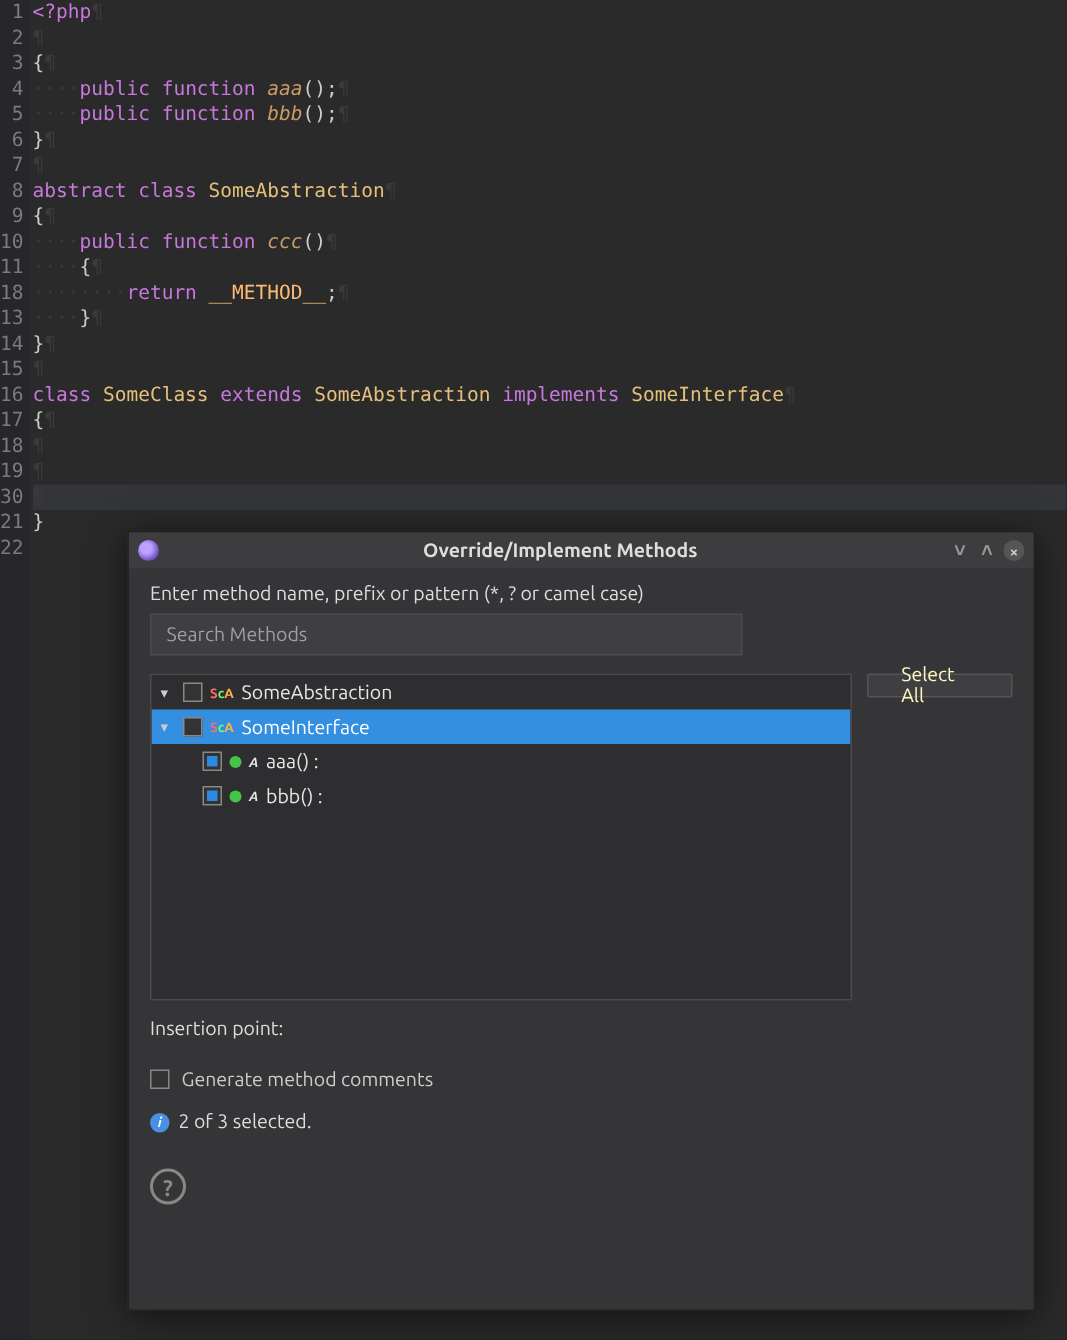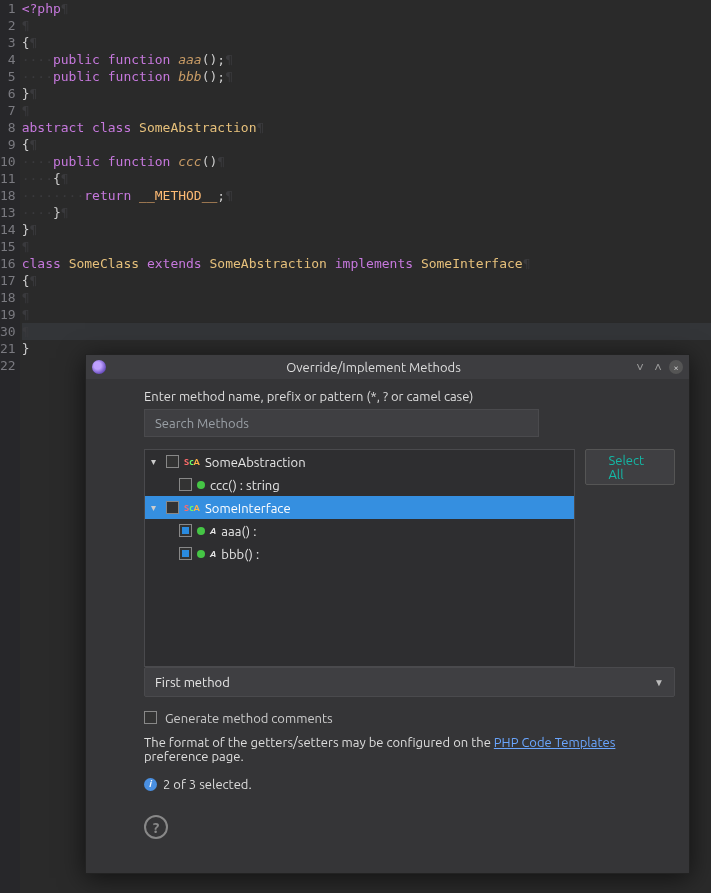--- a/index.html
+++ b/index.html
@@ -54,33 +54,34 @@
   flex-direction: column;
   font-size: 13px;
 }
 .titlebar {
   height: 24px;
   background: #3d3d40;
   display: flex;
   align-items: center;
   padding: 0 6px;
   color: #ddd;
+  font-weight: bold;
 }
 .title-icon {
   width: 14px; height: 14px;
   border-radius: 50%;
   margin-right: 8px;
   background: radial-gradient(circle at 40% 40%, #bfa0ff 30%, #6a4fbf 70%);
 }
 .title-text { flex:1; text-align:center; }
 .title-btns { display:flex; gap:4px; }
 .title-btn { width:14px; height:14px; color:#999; text-align:center; line-height:14px; }
 .close-x { width:14px; height:14px; border-radius:50%; background:#555; color:#ccc; display:flex; align-items:center; justify-content:center; font-size:10px; }
 
-.dlg-body { padding: 10px 14px; flex:1; display:flex; flex-direction:column;margin-left:44px; }
+.dlg-body { padding: 10px 14px; flex:1; display:flex; flex-direction:column; }
 .label { color:#ddd; margin-bottom:6px; }
 .search-box {
   width: 395px;
   height: 28px;
   background: #3f3f42;
   border: 1px solid #4a4a4d;
   color: #9aa0a6;
   padding: 0 10px;
   display:flex; align-items:center;
   margin-bottom: 12px;
@@ -94,22 +95,22 @@
   width: 481px;
   height: 218px;
   background: #2e2e30;
   border: 1px solid #4a4a4d;
   overflow:auto;
 }
 .tree-buttons { display:flex; flex-direction:column; gap:10px; }
 .btn {
   background: #3f3f42;
   border: 1px solid #555;
-  color:#14b8a6;
-  height: 36px;
+  color:#fef9c3;
+  height: 16px;
   min-width: 80px;
   padding: 0 22px;
   display:flex; align-items:center; justify-content:center;
   cursor:pointer;
   border-radius: 2px;
 }
 .tree-item {
   height: 23px;
   display:flex; align-items:center;
   padding-left: 6px;
@@ -230,25 +231,20 @@
         <div class="tree-item">
           <span class="chev">▾</span>
           <span class="chk"></span>
           <span class="class-icon">
               <span class="c1">S</span>
               <span class="c2">c</span>
               <span style="color:#ffb347;">A</span>
             </span>
           <span>SomeAbstraction</span>
         </div>
-        <div class="tree-item child">
-          <span class="chk"></span>
-          <span class="meth-icon"></span>
-          <span>ccc() : string</span>
-        </div>
         <div class="tree-item selected">
           <span class="chev">▾</span>
           <span class="chk"></span>
           <span class="class-icon">
               <span class="c1">S</span>
               <span class="c2">c</span>
               <span style="color:#ffb347;">A</span>
             </span>
           <span>SomeInterface</span>
         </div>
@@ -267,33 +263,27 @@
           <span class="meth-icon"></span>
           <span class="abs-icon">A</span>
           <span>bbb() :</span>
         </div>
       </div>
       <div class="tree-buttons">
         <div class="btn">Select All</div>
       </div>
     </div>
 
-    <div class="select">
-      <span>First method</span>
-      <span class="chev-down">▼</span>
-    </div>
+    <div class="sec-label">Insertion point:</div>
 
     <div class="check-row">
       <span class="chk"></span>
       <span>Generate method comments</span>
     </div>
 
-    <div class="hint">
-      <span>The format of the getters/setters may be configured on the </span><a href="#">PHP Code Templates</a><span> preference page.</span>
-    </div>
 
     <div class="status">
       <span class="info-icon">i</span>
       <span>2 of 3 selected.</span>
     </div>
 
     <div class="bottom-buttons">
       <div class="help">?</div>
     </div>
   </div>

